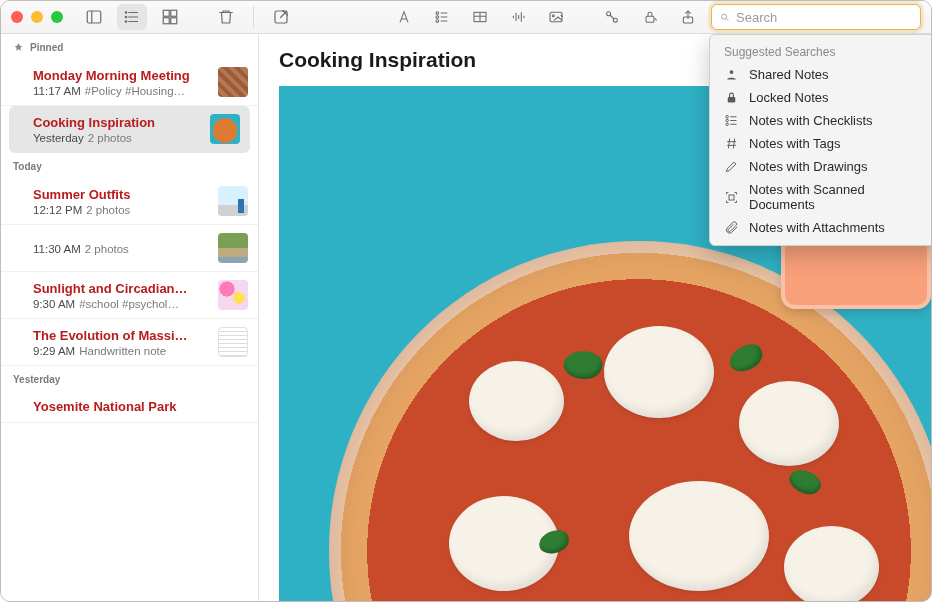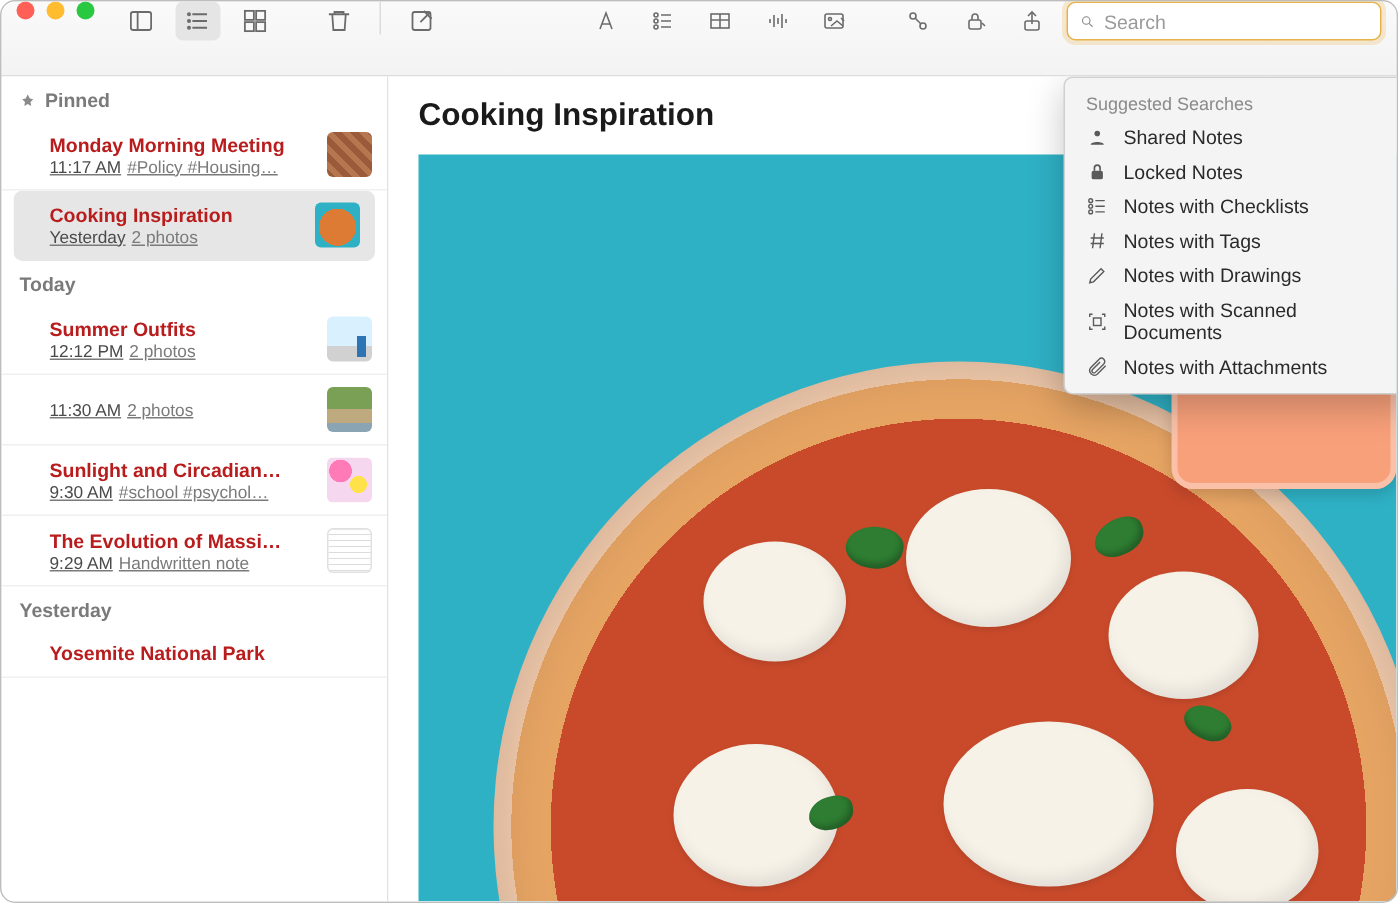--- a/index.html
+++ b/index.html
@@ -16,23 +16,23 @@
     width: 932px;
     height: 602px;
     border: 1px solid #bdbdbd;
     border-radius: 10px;
     overflow: hidden;
     display: flex;
     flex-direction: column;
     background: #fff;
   }
   .toolbar {
-    height: 50px;
-    display: flex;
-    align-items: flex-start;
+    height: 33px;
+    display: flex;
+    align-items: center;
     padding: 0 10px;
     gap: 8px;
     background: linear-gradient(#fafafa,#f3f3f3);
     border-bottom: 1px solid #dcdcdc;
   }
   .traffic { display: flex; gap: 8px; margin-right: 8px; }
   .traffic span { width: 12px; height: 12px; border-radius: 50%; display: block; }
   .tl-close { background:#ff5f57; }
   .tl-min   { background:#febc2e; }
   .tl-max   { background:#28c840; }
@@ -76,21 +76,21 @@
     min-height: 0;
   }
   .sidebar {
     width: 258px;
     border-right: 1px solid #e1e1e1;
     overflow-y: auto;
     background: #ffffff;
   }
   .sec-header {
     padding: 8px 12px 6px 12px;
-    font-size: 13px;
+    font-size: 10px;
     font-weight: 600;
     color: #7a7a7a;
     display: flex;
     align-items: center;
     gap: 6px;
   }
   .pin-ic { width:11px; height:11px; display:inline-block; }
   .pin-ic svg { width:11px; height:11px; fill:#8a8a8a; }
   .row {
     padding: 8px 10px 8px 32px;
@@ -102,21 +102,21 @@
   }
   .row.sel { background: #e6e6e6; border-radius: 6px; margin: 0 8px; border-bottom:1px solid transparent; padding-left: 24px; }
   .row .txt { flex:1; min-width:0; }
   .row .title {
     font-size: 13px; font-weight: 700; color:#b91c1c;
     white-space: nowrap; overflow: hidden; text-overflow: ellipsis;
   }
   .row .sub {
     font-size: 11.5px; color:#7a7a7a; margin-top: 2px;
     white-space: nowrap; overflow: hidden; text-overflow: ellipsis;
-    display:flex; align-items:center; gap:4px;text-decoration:underline;
+    display:flex; align-items:center; gap:4px;
   }
   .row .sub .time { color:#4a4a4a; }
   .thumb {
     width: 30px; height: 30px; border-radius: 4px;
     background: #cfcfcf; flex-shrink:0;
     background-size: cover; background-position: center;
   }
   .thumb.meeting { background: repeating-linear-gradient(45deg,#9b5a3a,#9b5a3a 4px,#b57750 4px,#b57750 8px); }
   .thumb.pizza { background: radial-gradient(circle at 50% 55%, #dd7a34 0 55%, #2fb1c5 56% 100%); }
   .thumb.outfit { background: linear-gradient(#d9f1ff 0 65%, #d1d1d1 65% 100%); position:relative;}

